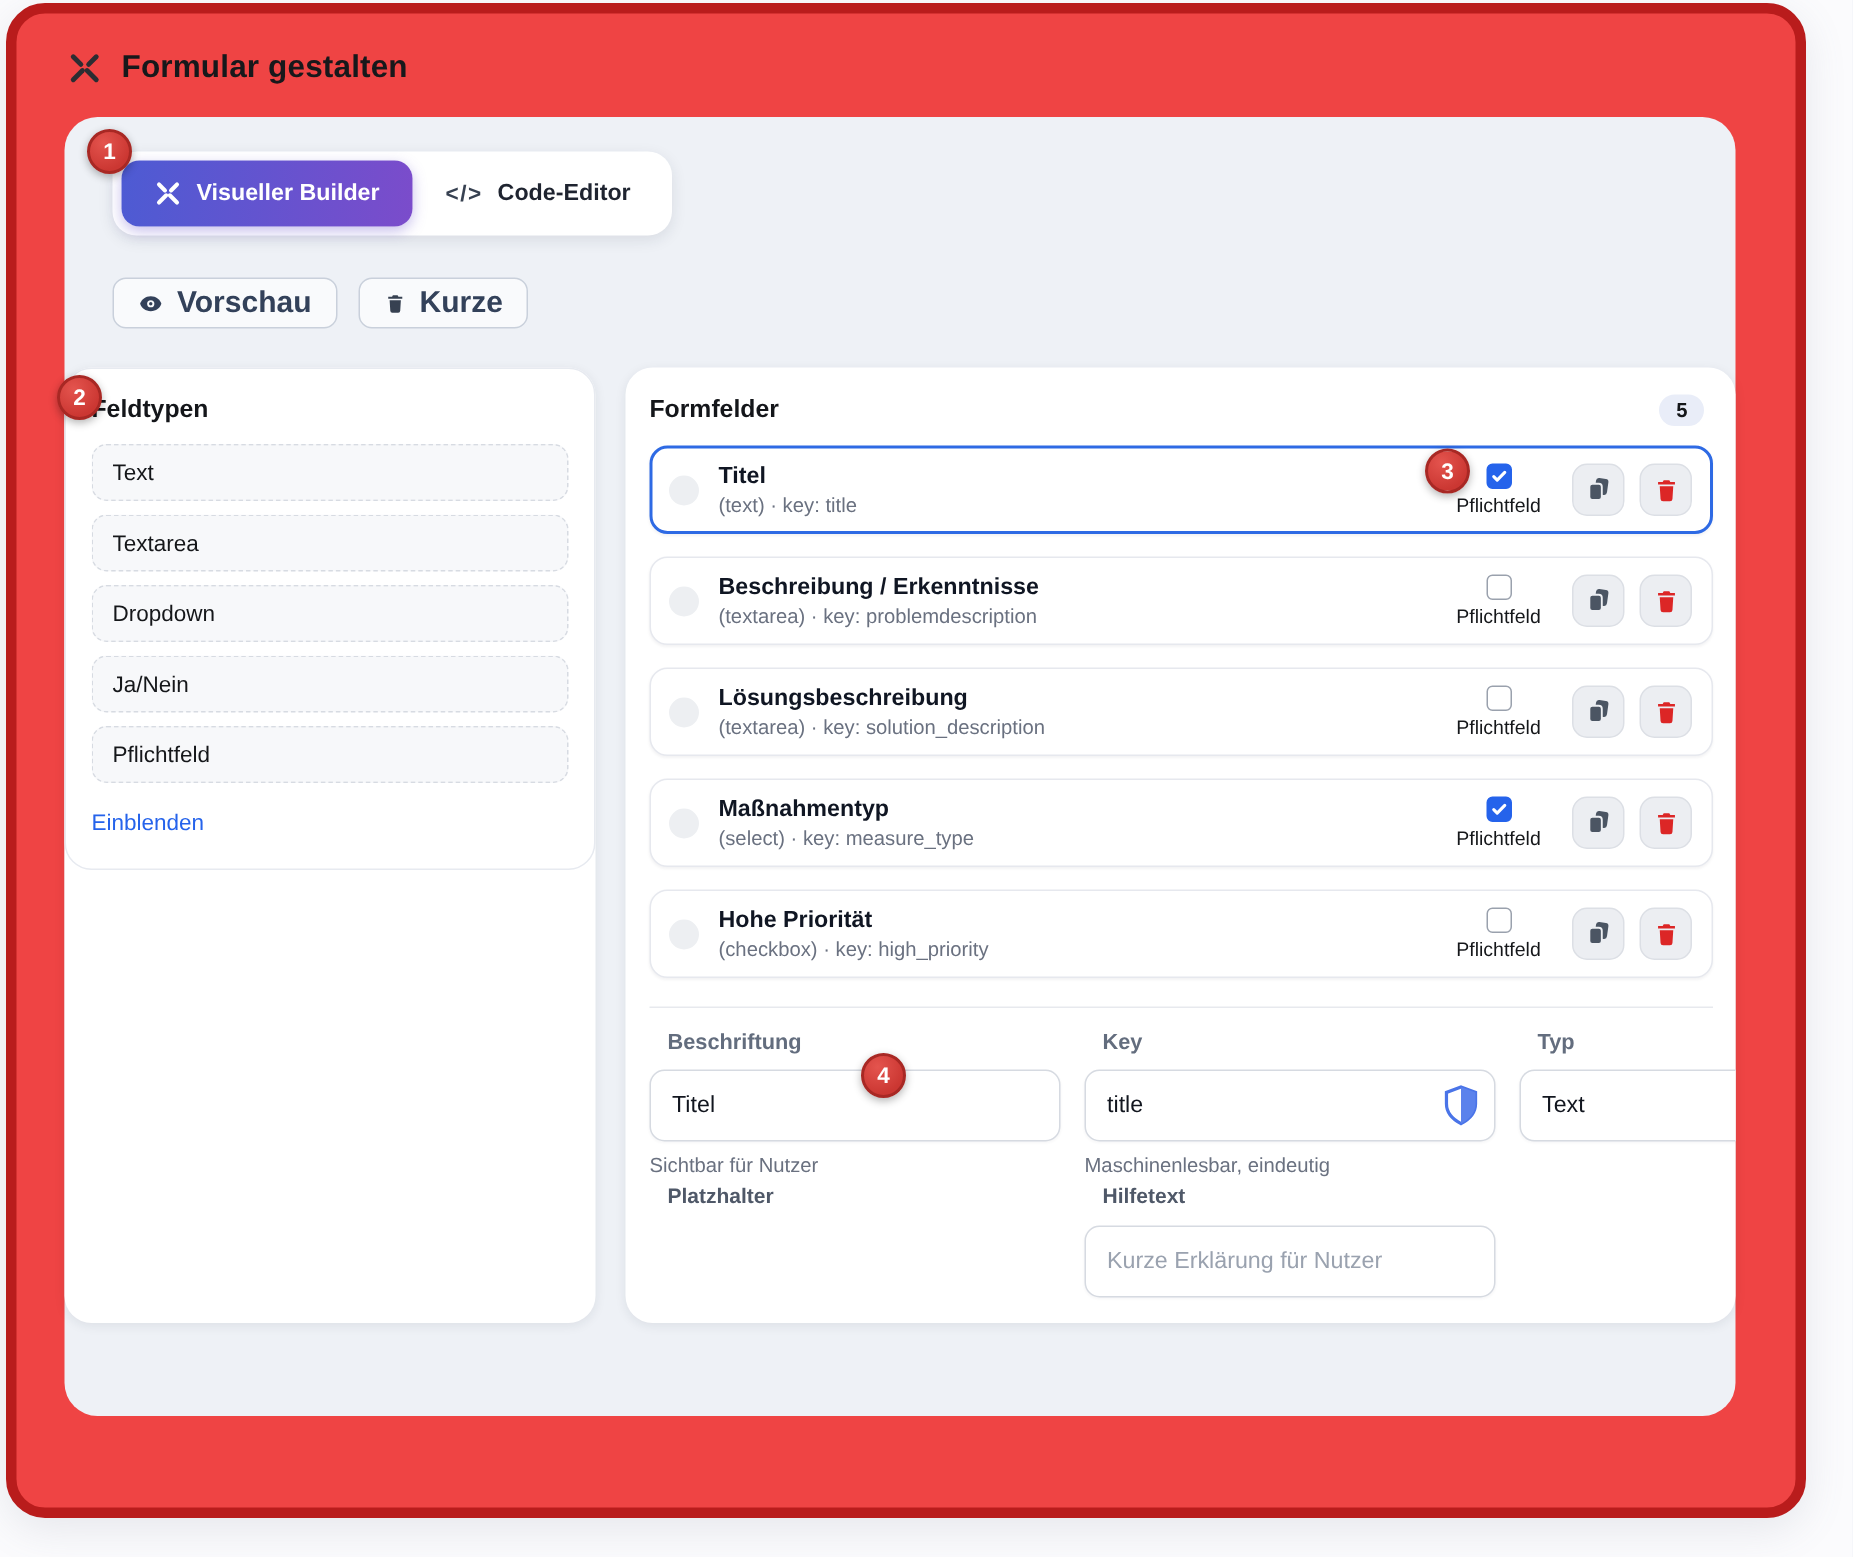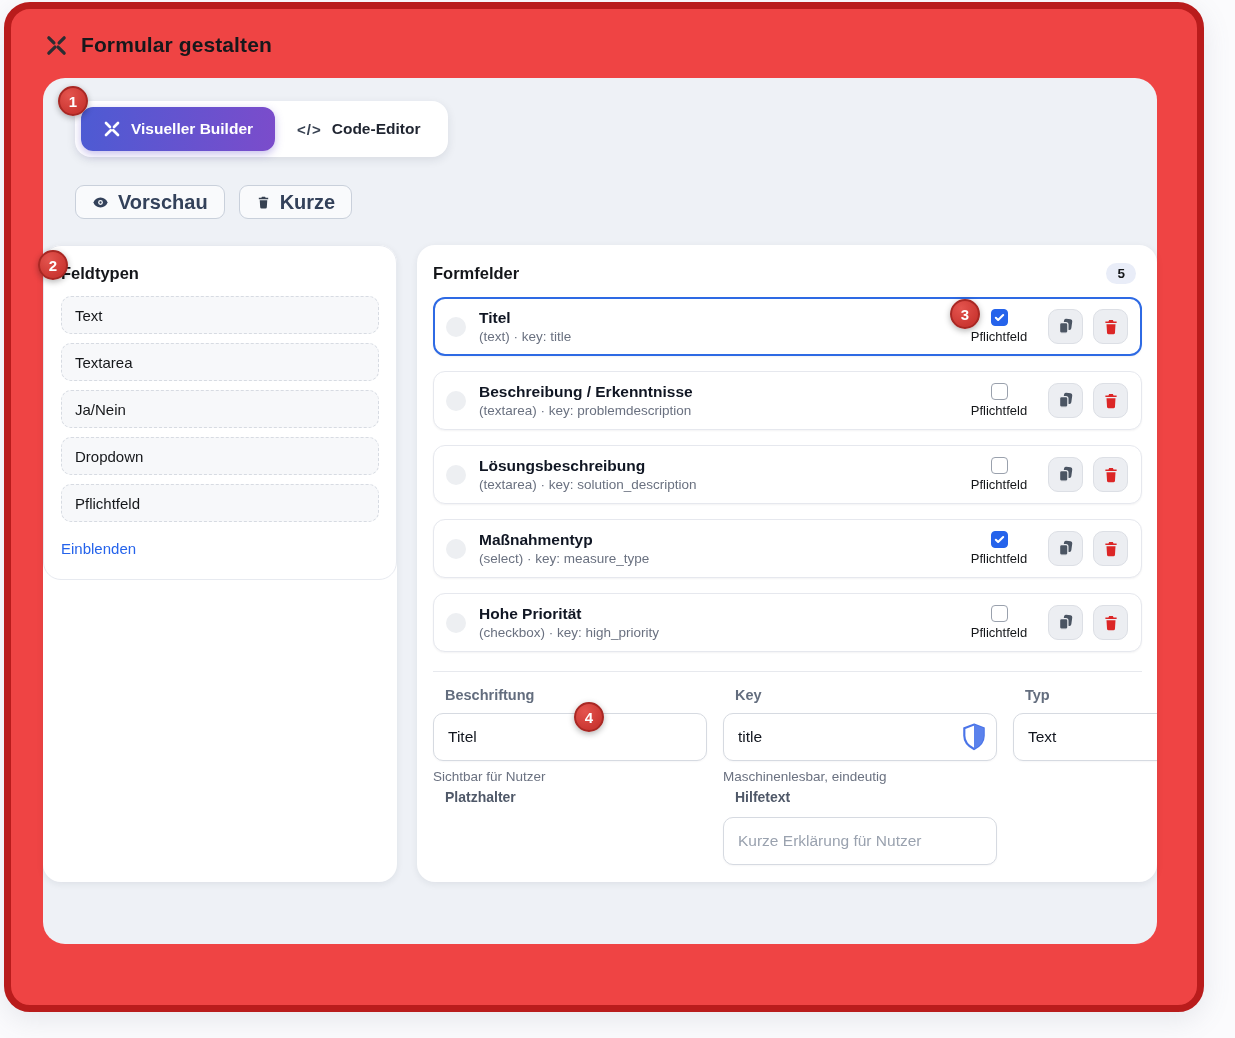--- a/index.html
+++ b/index.html
@@ -193,25 +193,25 @@
             <div id="ft-list">
   <div class="ft-item">
                   <span>Text</span>
                 </div>
 
   <div class="ft-item">
                   <span>Textarea</span>
                 </div>
 
   <div class="ft-item">
+                  <span>Dropdown</span>
+                </div>
+
+  <div class="ft-item">
                   <span>Ja/Nein</span>
-                </div>
-
-  <div class="ft-item">
-                  <span>Dropdown</span>
                 </div>
 
   <div class="ft-item">
                   <span>Pflichtfeld</span>
                 </div>
 </div>
             <a class="show-link">Einblenden</a>
           </div>
         </div>
 

